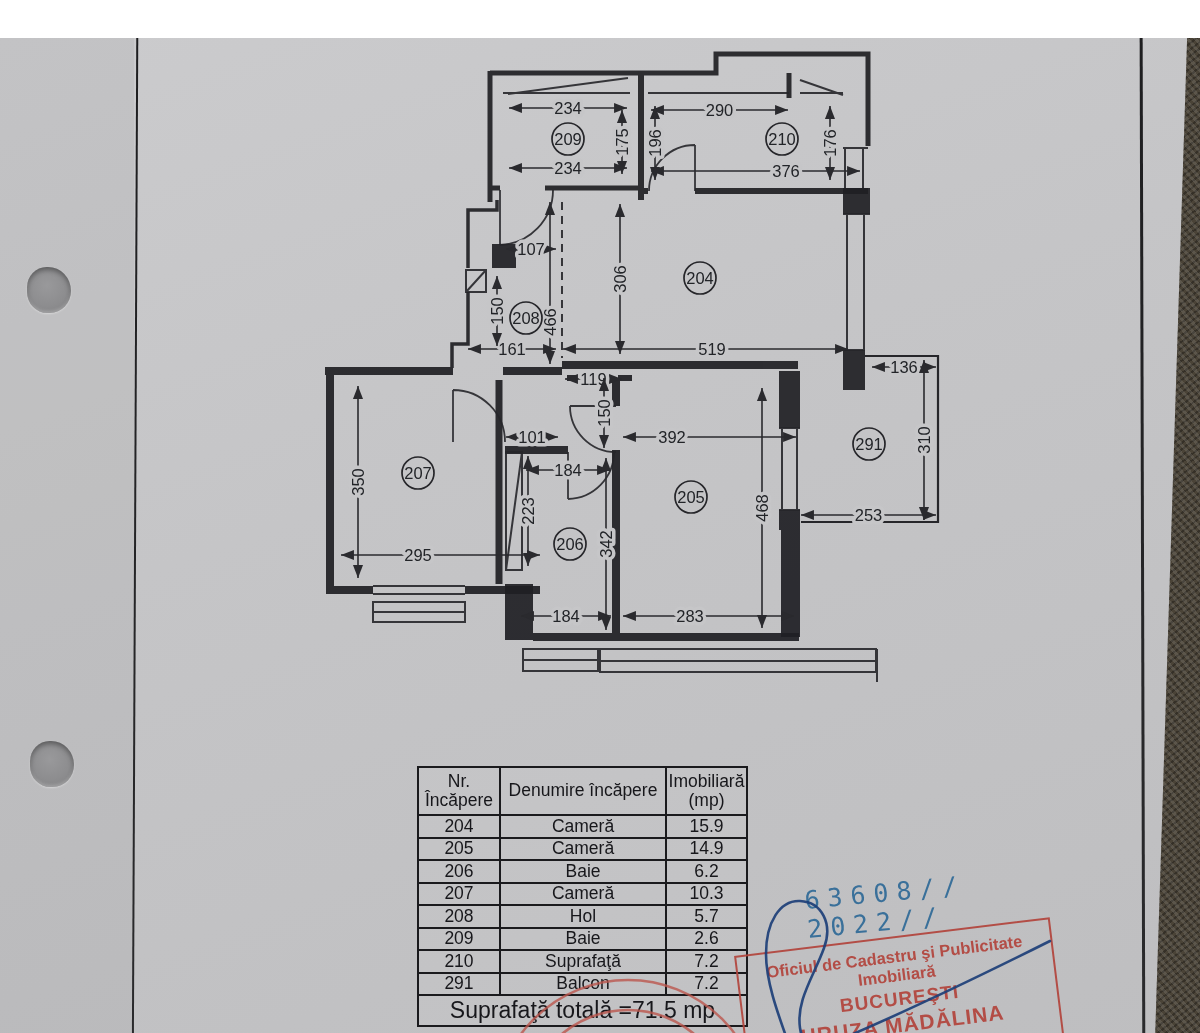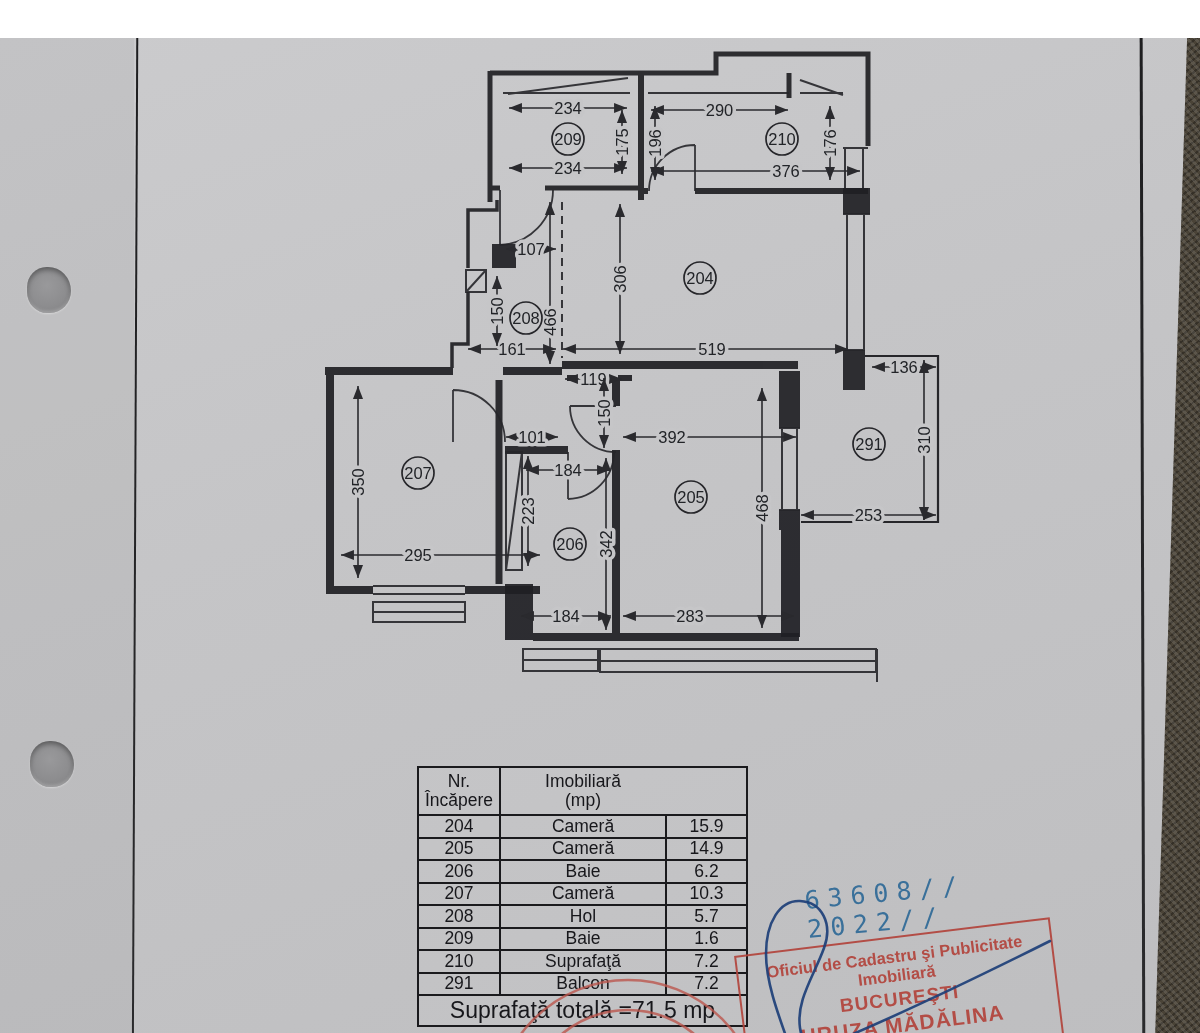--- a/index.html
+++ b/index.html
@@ -277,20 +277,21 @@
           <circle cx="869" cy="406" r="16" class="room-circle"></circle>
           <text x="869" y="406" class="room-text">291</text>
         </g>
       </g>
   </svg>
 
   <div class="table">
     <div class="t-head">
       <div class="t-cell hd">Nr.
 Încăpere</div>
+      <div class="t-cell hd">Denumire încăpere</div>
       <div class="t-cell hd">Imobiliară
 (mp)</div>
     </div>
     <div id="t-rows">
         <div class="t-row">
           <div class="t-cell">204</div>
           <div class="t-cell">Cameră</div>
           <div class="t-cell">15.9</div>
         </div>
         <div class="t-row">
@@ -309,21 +310,21 @@
           <div class="t-cell">10.3</div>
         </div>
         <div class="t-row">
           <div class="t-cell">208</div>
           <div class="t-cell">Hol</div>
           <div class="t-cell">5.7</div>
         </div>
         <div class="t-row">
           <div class="t-cell">209</div>
           <div class="t-cell">Baie</div>
-          <div class="t-cell">1.6</div>
+          <div class="t-cell">2.6</div>
         </div>
         <div class="t-row">
           <div class="t-cell">210</div>
           <div class="t-cell">Suprafaţă</div>
           <div class="t-cell">7.2</div>
         </div>
       </div>
     <div id="balcon-row">
         <div class="t-row">
           <div class="t-cell">291</div>

